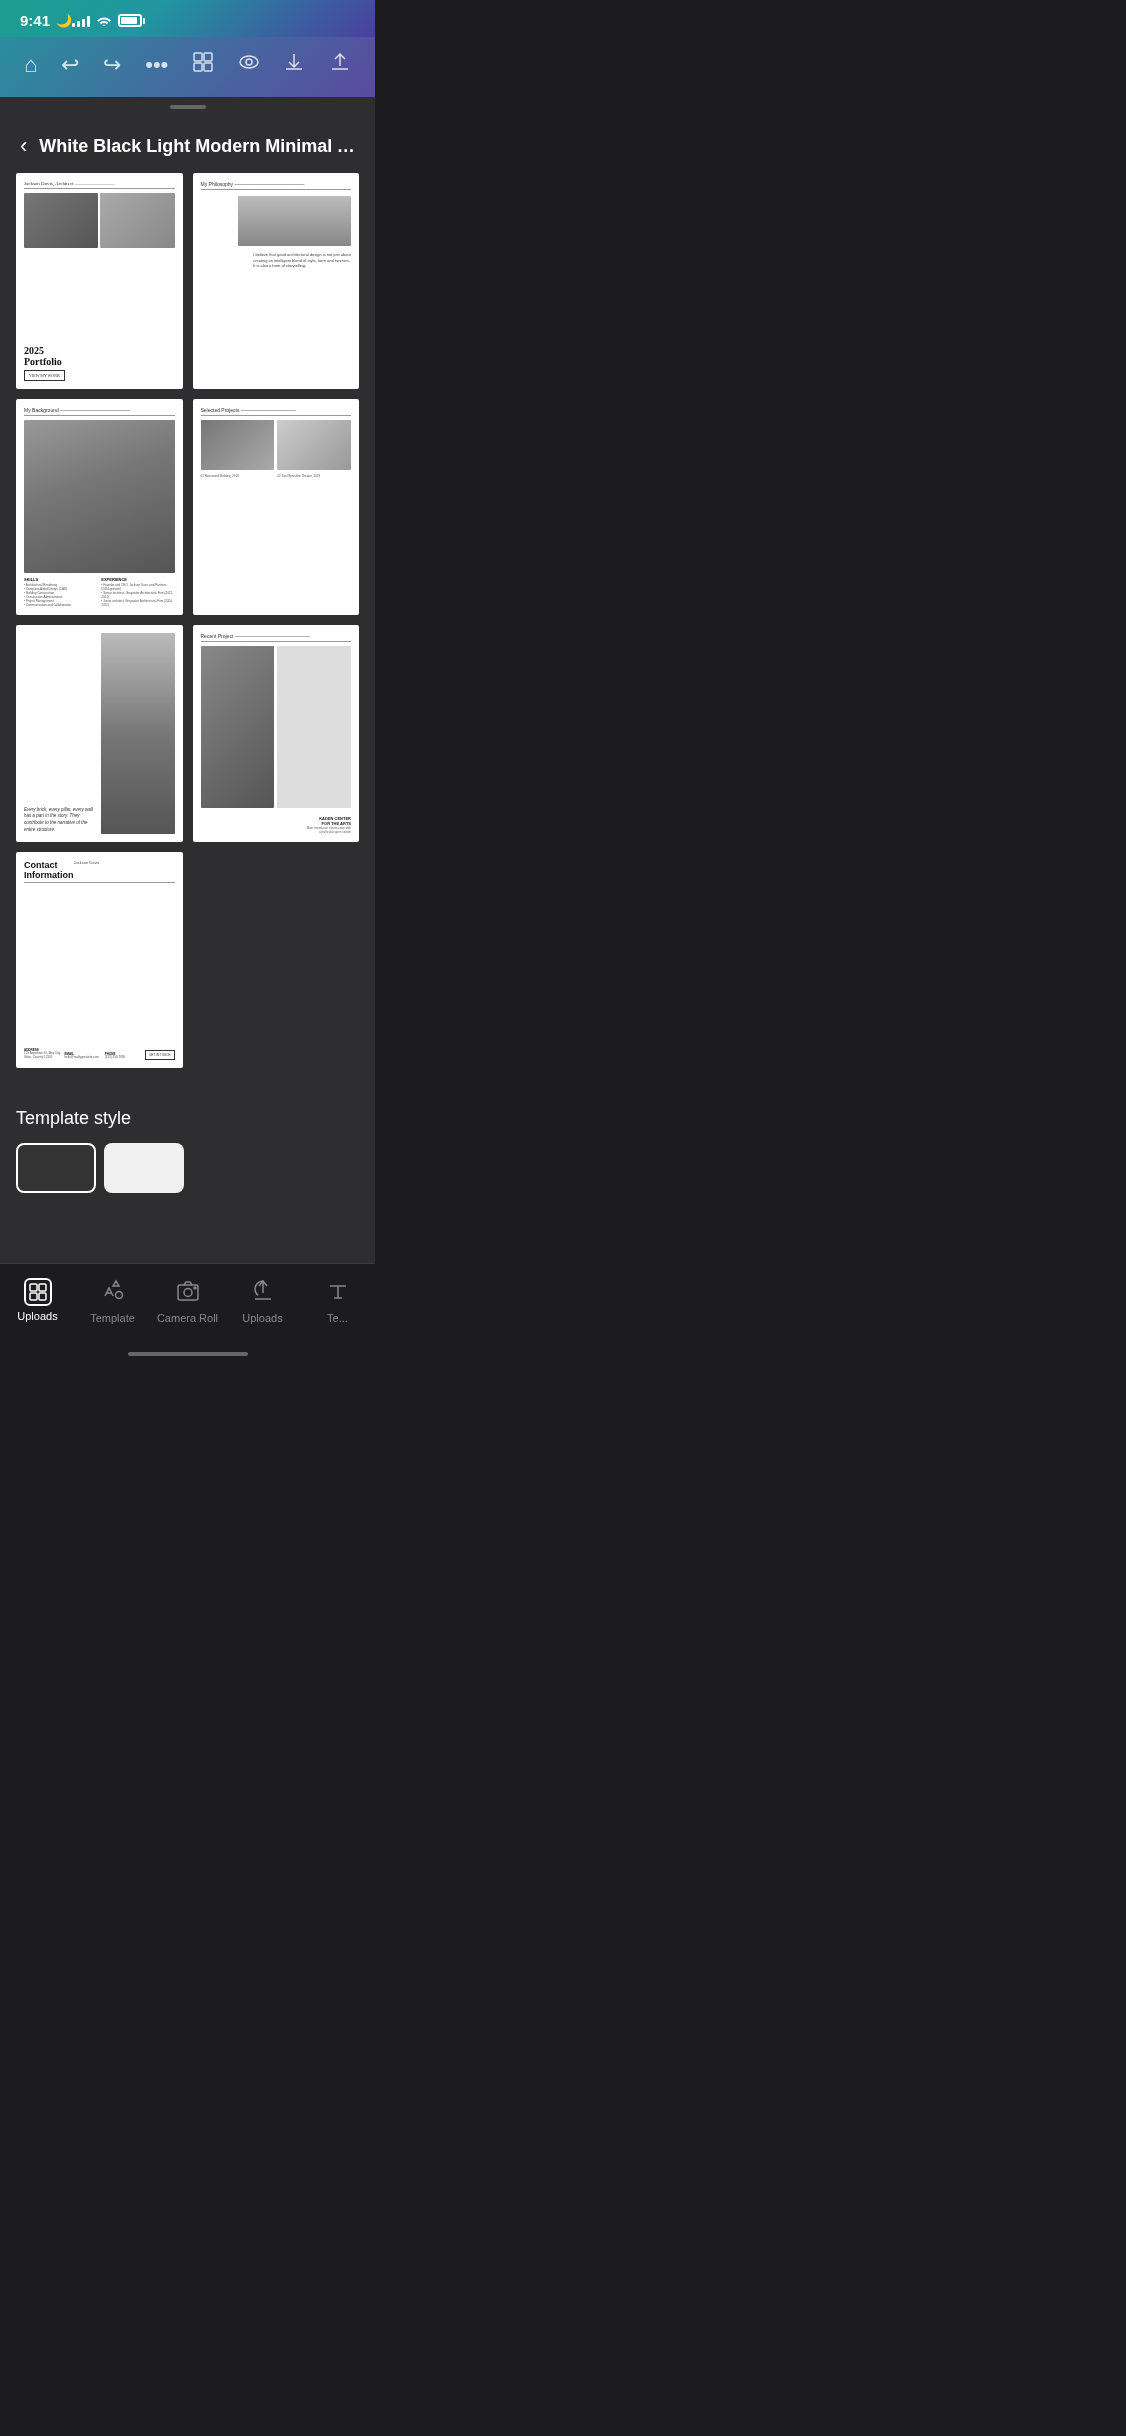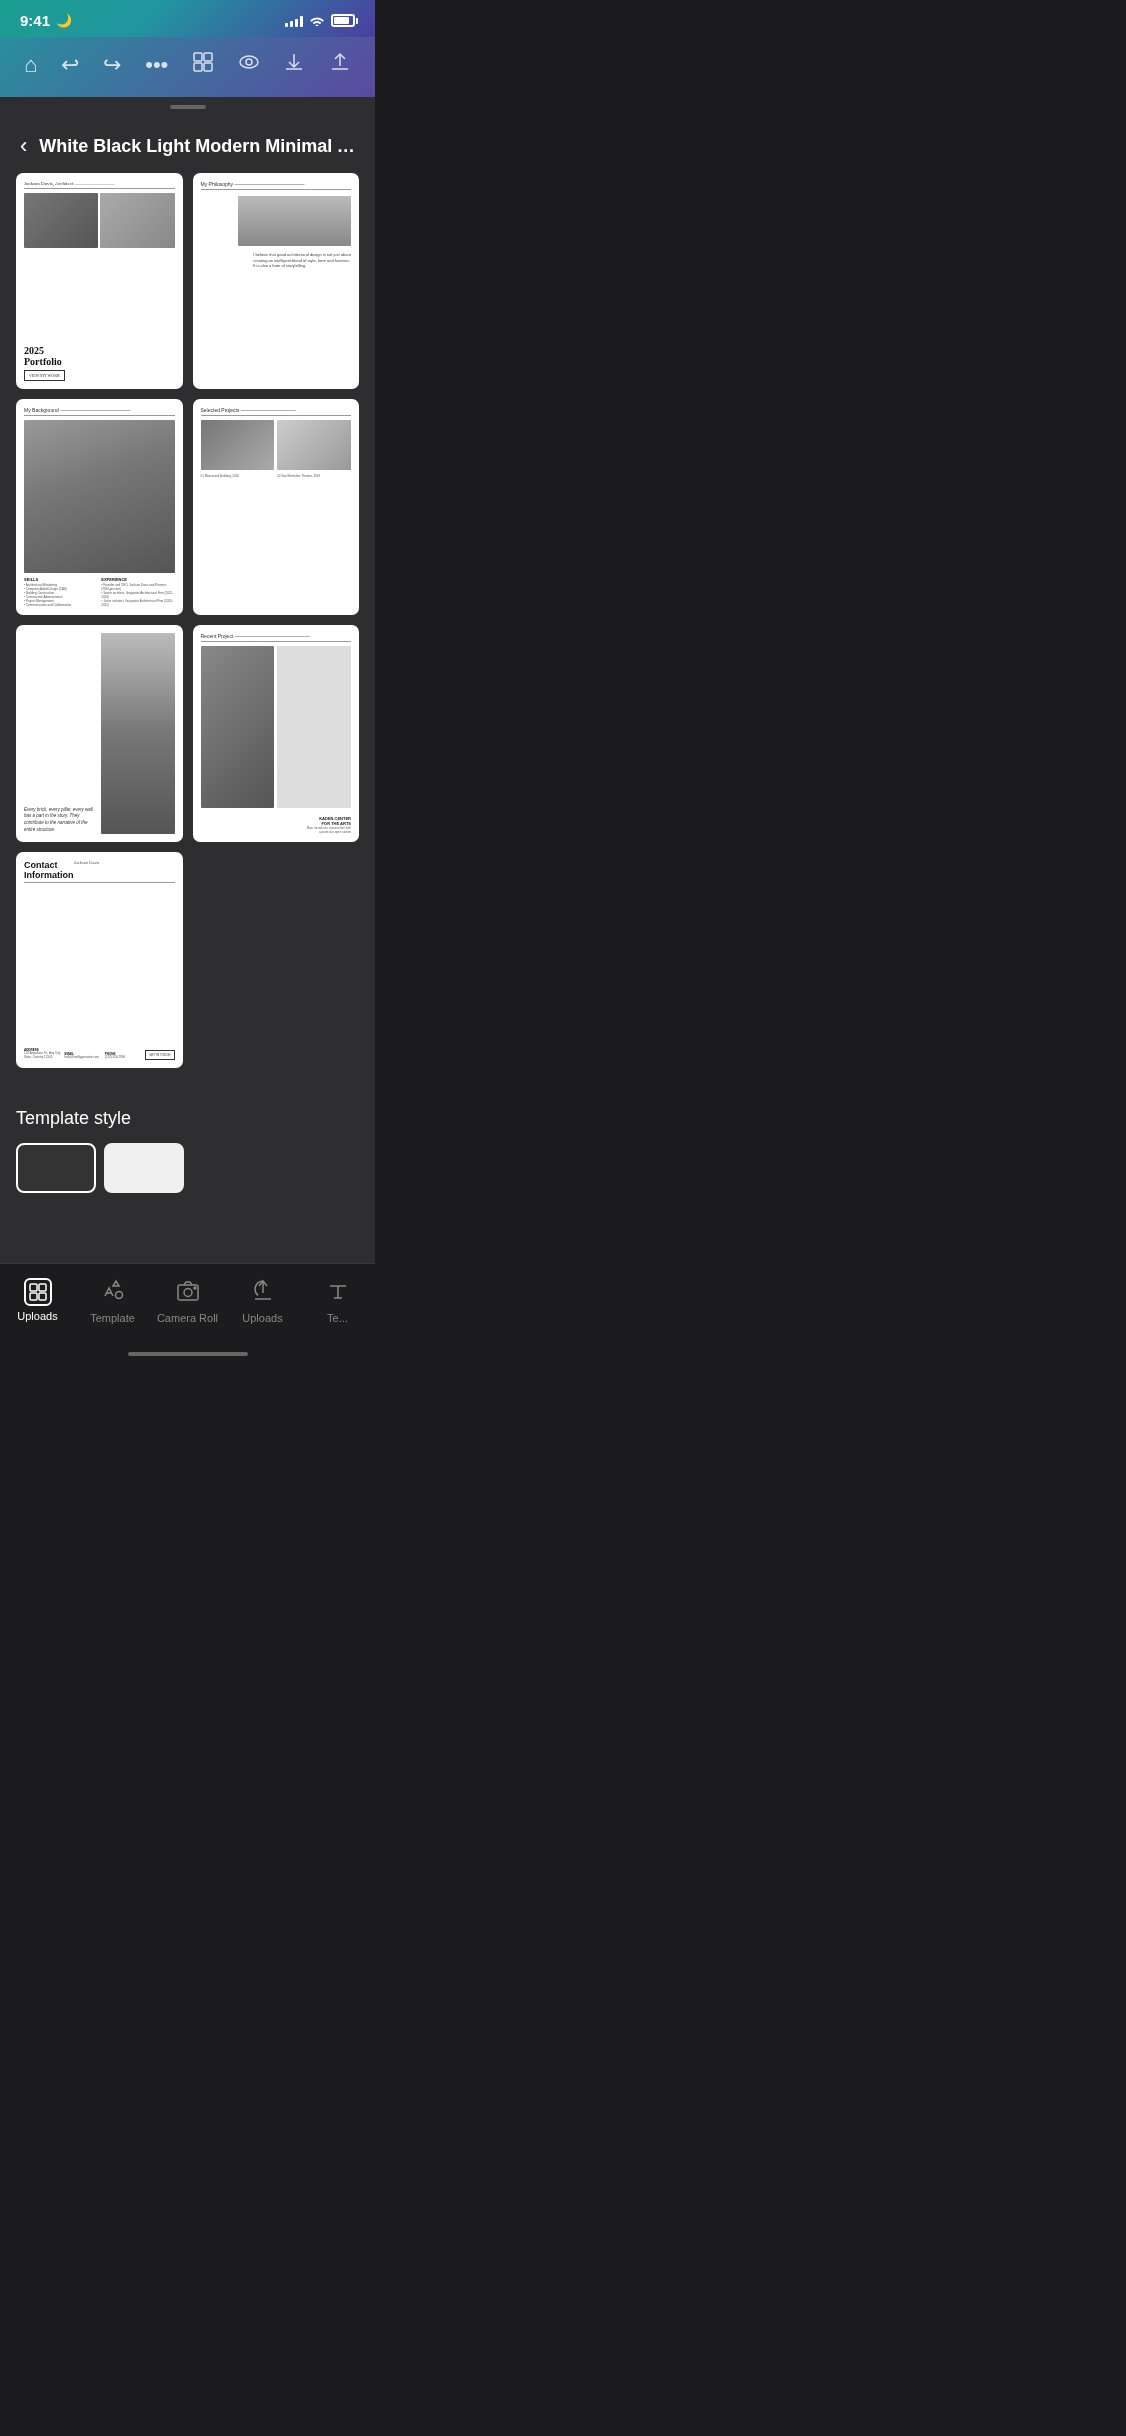--- a/index.html
+++ b/index.html
@@ -11,21 +11,21 @@
       font-family: -apple-system, BlinkMacSystemFont, 'Helvetica Neue', sans-serif;
       background: #1c1c1e;
       overflow-x: hidden;
     }
 
     
     .status-bar {
       background: linear-gradient(135deg, #1a9e8f 0%, #2196a0 40%, #4b3fa0 100%);
       padding: 12px 20px 8px;
       display: flex;
-      justify-content: space-between;
+      justify-content: flex-start;
       align-items: center;
     }
     .status-time {
       color: white;
       font-size: 15px;
       font-weight: 600;
     }
     .status-icons {
       display: flex;
       align-items: center;
@@ -154,21 +154,21 @@
     
     .pages-grid {
       display: grid;
       grid-template-columns: 1fr 1fr;
       gap: 10px;
       padding: 0 16px 20px;
     }
 
     .page-thumb {
       background: white;
-      border-radius: 7px;
+      border-radius: 2px;
       overflow: hidden;
       aspect-ratio: 0.77;
       position: relative;
       cursor: pointer;
     }
     .page-thumb.last-single {
       grid-column: 1;
     }
 
     

